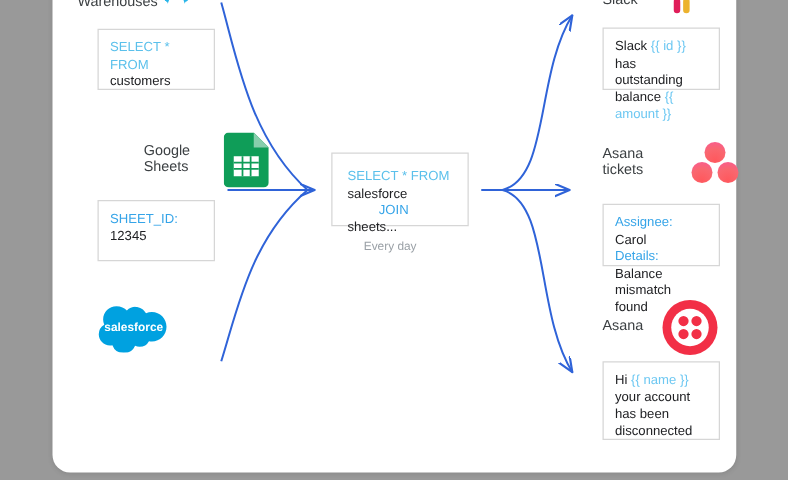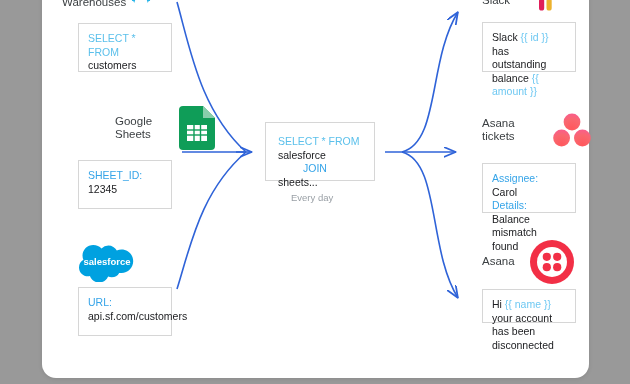--- a/index.html
+++ b/index.html
@@ -176,23 +176,20 @@
 
     <div class="node" style="left:78px; top:241px; width:110px; height:42px; justify-content:flex-start;">
       <span class="icon-wrap">
         <svg class="sf" viewBox="0 0 58 40">
           <path d="M22.5 8.4a9.6 9.6 0 0 1 6.9-2.9c3.6 0 6.7 2 8.4 5a11.6 11.6 0 0 1 4.7-1c6.5 0 11.7 5.3 11.7 11.8S49 33.1 42.5 33.1c-.8 0-1.6-.1-2.3-.2a8.5 8.5 0 0 1-7.5 4.4c-1.3 0-2.5-.3-3.6-.8a9.8 9.8 0 0 1-9 5.9 9.7 9.7 0 0 1-9.2-6.3 9 9 0 0 1-1.9.2C3.9 36.3 0 32.3 0 27.4a9 9 0 0 1 4.4-7.7 10.2 10.2 0 0 1-.9-4.2C3.5 9.7 8.3 5 14.2 5c3.4 0 6.5 1.5 8.3 3.4z" fill="#00a1e0" transform="translate(1,-2) scale(1)"></path>
           <text x="29" y="23" font-family="Liberation Sans, sans-serif" font-size="9.5" fill="#ffffff" text-anchor="middle" font-weight="bold">salesforce</text>
         </svg>
       </span>
     </div>
 
-    <div class="box" style="left:78px; top:287px; width:94px; height:49px;">
-      <span class="lbl">URL:</span><span> api.sf.com/customers</span>
-    </div>
 
     <div class="box" style="left:265px; top:122px; width:110px; height:59px; padding:12px 12px;">
       <span class="kw">SELECT * FROM</span><br>
       <span>salesforce </span><span class="kw2">JOIN</span><br>
       <span>sheets...</span>
     </div>
 
     <div class="caption" style="left:291px; top:192px;">Every day</div>
 
     <div class="node" style="left:482px; top:-12px; width:110px; height:26px; justify-content:flex-start;">
@@ -246,18 +243,18 @@
           <g fill="#f22f46">
             <circle cx="18.8" cy="18.8" r="4.1"></circle>
             <circle cx="29.2" cy="18.8" r="4.1"></circle>
             <circle cx="18.8" cy="29.2" r="4.1"></circle>
             <circle cx="29.2" cy="29.2" r="4.1"></circle>
           </g>
         </svg>
       </span>
     </div>
 
-    <div class="box" style="left:482px; top:289px; width:94px; height:34px;">
+    <div class="box" style="left:482px; top:289px; width:94px; height:63px;">
       <span>Hi </span><span class="var">{{ name }}</span><span> your account has been disconnected</span>
     </div>
 
   </div>
 </div>
 
 </body></html>

